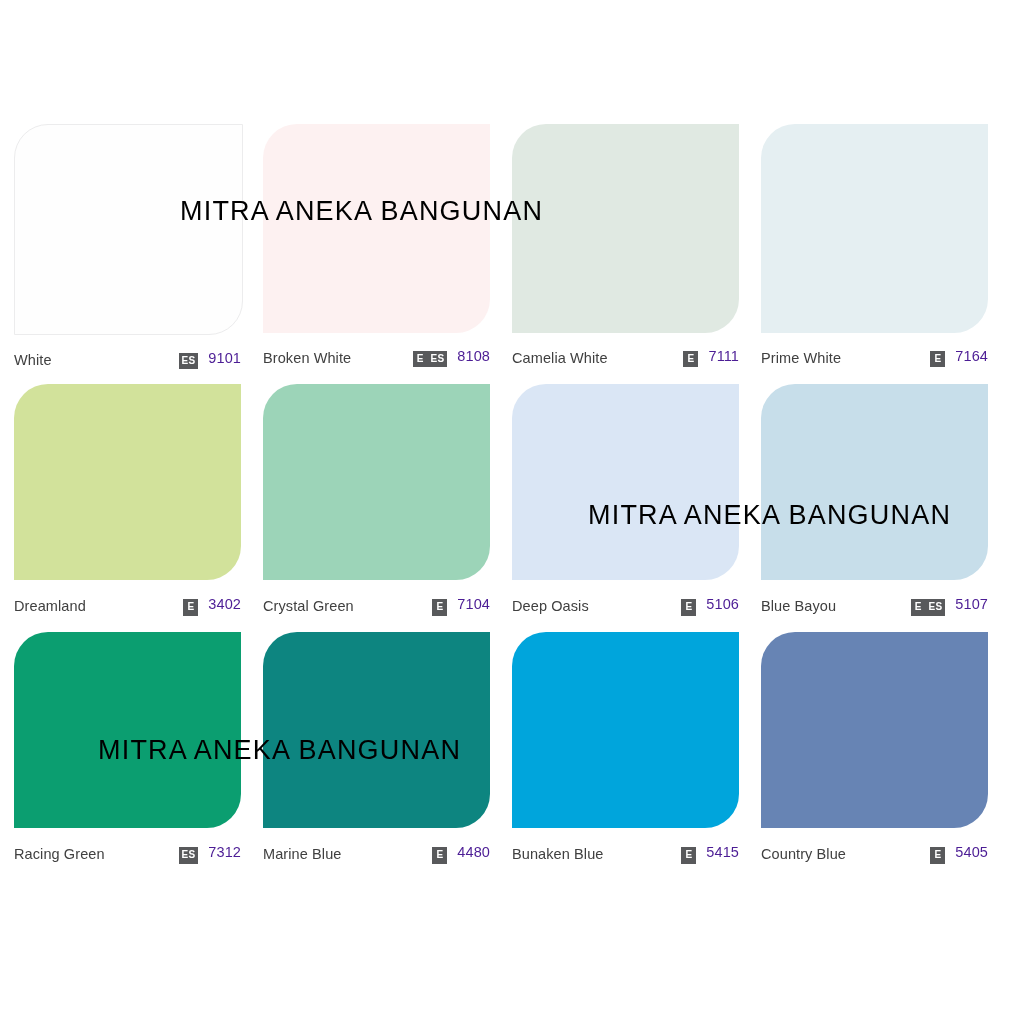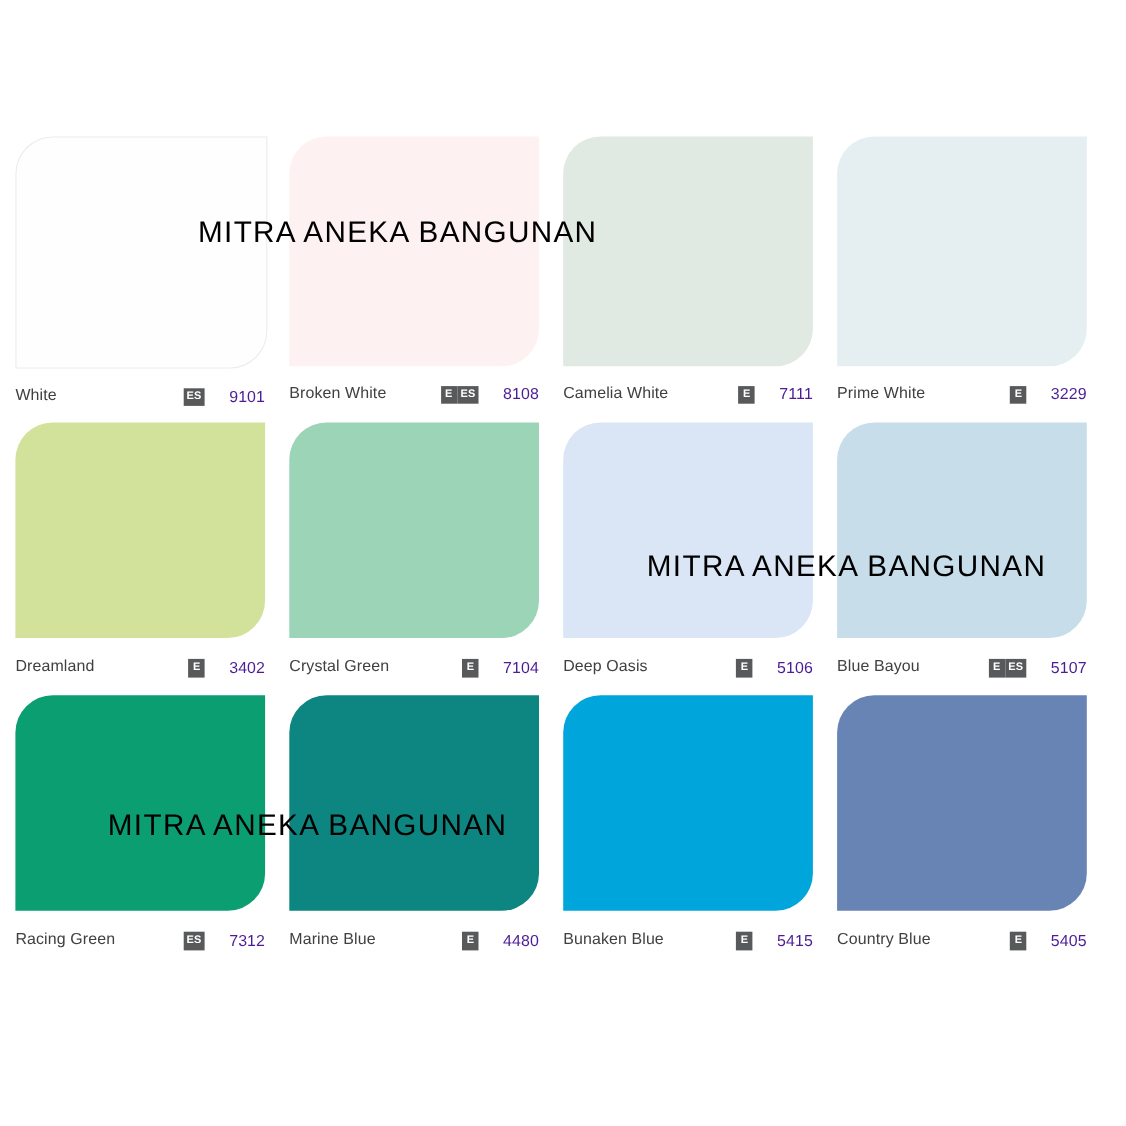--- a/index.html
+++ b/index.html
@@ -81,22 +81,22 @@
 
   .cname {
     font-size: 14.5px;
     color: #404040;
     letter-spacing: 0.1px;
     white-space: nowrap;
   }
 
   .cmeta {
     display: flex;
-    align-items: flex-end;
-    gap: 17px;
+    align-items: flex-start;
+    gap: 5px;
     white-space: nowrap;
   }
 
   .badge {
     display: inline-block;
     background: #58595b;
     color: #ffffff;
     font-size: 10px;
     font-weight: bold;
     line-height: 1;
@@ -163,21 +163,21 @@
             <span class="ccode">7111</span>
           </span>
         </div>
       </div>
       <div class="cell">
         <div class="swatch" style="background-color: rgb(229, 239, 242);"></div>
         <div class="caption">
           <span class="cname">Prime White</span>
           <span class="cmeta">
             <span class="badges"><span class="badge">E</span></span>
-            <span class="ccode">3229</span>
+            <span class="ccode">7164</span>
           </span>
         </div>
       </div>
     </div>
 
     <div class="row row-2">
       <div class="cell">
         <div class="swatch" style="background-color: rgb(210, 226, 155);"></div>
         <div class="caption">
           <span class="cname">Dreamland</span>

